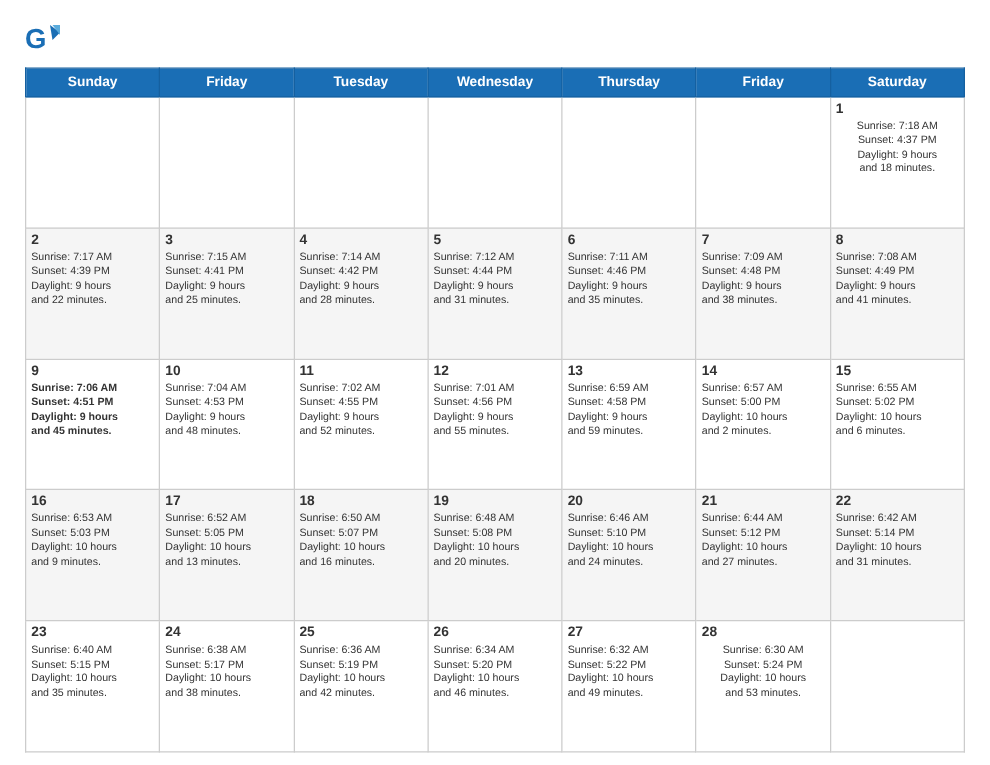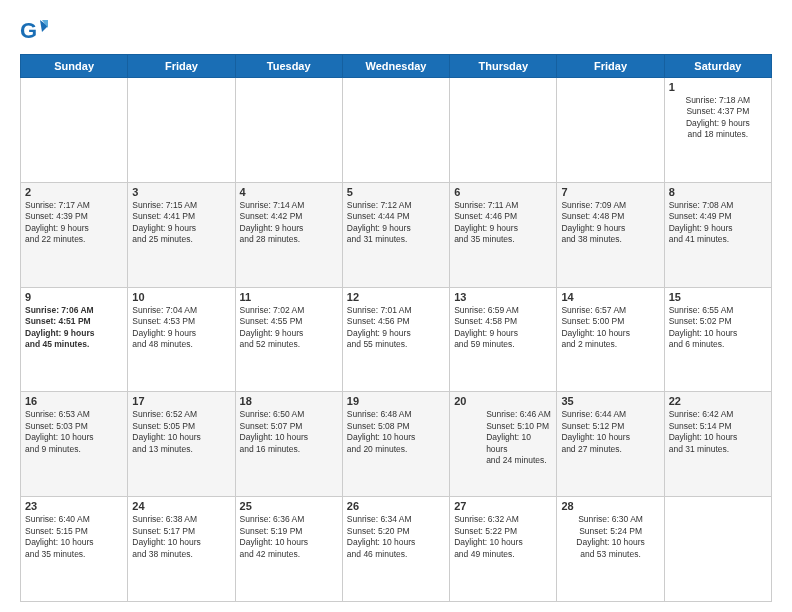--- a/index.html
+++ b/index.html
@@ -274,27 +274,27 @@
           </td>
           <td class="alt-row">
             <span class="day-num">19</span>
             <div class="day-info" style="white-space: pre-line;">Sunrise: 6:48 AM
 Sunset: 5:08 PM
 Daylight: 10 hours
 and 20 minutes.</div>
           </td>
           <td class="alt-row">
             <span class="day-num">20</span>
-            <div class="day-info" style="white-space: pre-line; margin-left: 32px;">Sunrise: 6:46 AM
+            <div class="day-info" style="white-space: pre-line;">Sunrise: 6:46 AM
 Sunset: 5:10 PM
 Daylight: 10 hours
 and 24 minutes.</div>
           </td>
           <td class="alt-row">
-            <span class="day-num">35</span>
+            <span class="day-num">21</span>
             <div class="day-info" style="white-space: pre-line;">Sunrise: 6:44 AM
 Sunset: 5:12 PM
 Daylight: 10 hours
 and 27 minutes.</div>
           </td>
           <td class="alt-row">
             <span class="day-num">22</span>
             <div class="day-info" style="white-space: pre-line;">Sunrise: 6:42 AM
 Sunset: 5:14 PM
 Daylight: 10 hours

